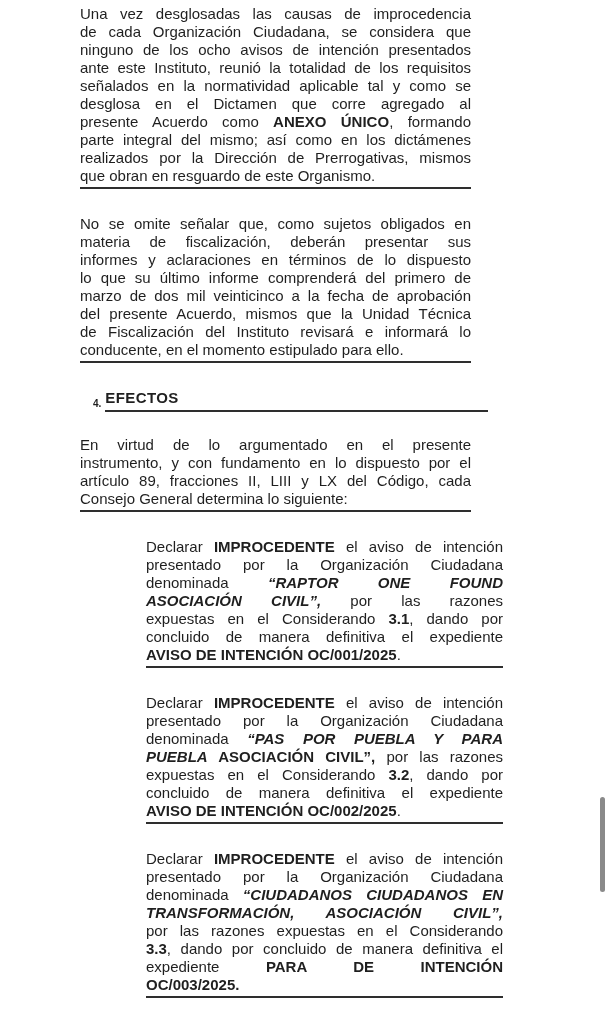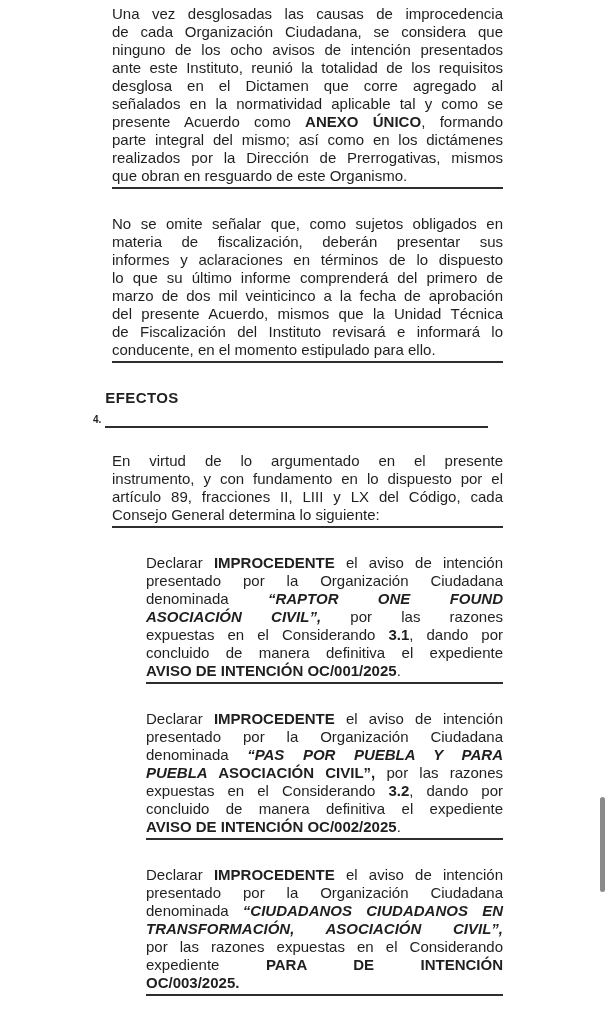--- a/index.html
+++ b/index.html
@@ -7,39 +7,39 @@
     position: relative;
     width: 610px;
     height: 1024px;
     overflow: hidden;
     background: var(--background, #ffffff);
     color: var(--text, #1f1f1f);
     font-family: "Liberation Sans", sans-serif;
   }
   .doc { position: absolute; top: 5px; left: 0; width: 100%; }
   .para {
-    margin: 0 0 26px 112px;
+    margin: 0 0 26px 80px;
     width: 391px;
     font-size: 15px;
     line-height: 18px;
     border-bottom: 2px solid var(--rule, #2e2e2e);
     padding-bottom: 2px;
   }
   .line { text-align: justify; text-align-last: justify; }
   .line.last { text-align-last: auto; }
   .b { font-weight: 700; }
   .i { font-style: italic; }
   .heading {
     margin: 0 0 24px 93px;
     width: 395px;
     display: flex;
     align-items: flex-end;
   }
   .hnum { font-size: 10px; font-weight: 700; padding-bottom: 3px; margin-right: 4px; }
-  .htitle-wrap { flex: 1; border-bottom: 2px solid var(--rule, #2e2e2e); padding-bottom: 19px; }
+  .htitle-wrap { flex: 1; border-bottom: 2px solid var(--rule, #2e2e2e); padding-bottom: 3px; }
   .htitle { font-size: 15px; font-weight: 700; letter-spacing: 0.4px; }
   .bullet {
     margin: 0 0 26px 129px;
     width: 374px;
     display: flex;
     justify-content: flex-end;
   }
   .marker-col { flex: none; width: 17px; padding-top: 5px; }
   .dot { width: 6px; height: 6px; border-radius: 50%; background: var(--text, #1f1f1f); }
   .bcontent {
@@ -63,22 +63,22 @@
 <body>
 
 <div class="screen">
   <div class="doc">
 
     <div class="para">
         <div class="line"><span>Una vez desglosadas las causas de improcedencia</span></div>
         <div class="line"><span>de cada Organización Ciudadana, se considera que</span></div>
         <div class="line"><span>ninguno de los ocho avisos de intención presentados</span></div>
         <div class="line"><span>ante este Instituto, reunió la totalidad de los requisitos</span></div>
+        <div class="line"><span>señalados en la normatividad aplicable tal y como se</span></div>
         <div class="line"><span>desglosa en el Dictamen que corre agregado al</span></div>
-        <div class="line"><span>señalados en la normatividad aplicable tal y como se</span></div>
         <div class="line"><span>presente Acuerdo como </span><span class="b">ANEXO ÚNICO</span><span>, formando</span></div>
         <div class="line"><span>parte integral del mismo; así como en los dictámenes</span></div>
         <div class="line"><span>realizados por la Dirección de Prerrogativas, mismos</span></div>
         <div class="line last"><span>que obran en resguardo de este Organismo.</span></div>
       </div>
 
     <div class="para">
         <div class="line"><span>No se omite señalar que, como sujetos obligados en</span></div>
         <div class="line"><span>materia de fiscalización, deberán presentar sus</span></div>
         <div class="line"><span>informes y aclaraciones en términos de lo dispuesto</span></div>
@@ -136,20 +136,21 @@
     <div class="bullet">
       <span class="marker-col">
         <span class="dot"></span>
       </span>
       <div class="bcontent">
           <div class="line"><span>Declarar </span><span class="b">IMPROCEDENTE</span><span> el aviso de intención</span></div>
           <div class="line"><span>presentado por la Organización Ciudadana</span></div>
           <div class="line"><span>denominada </span><span class="b i">“CIUDADANOS CIUDADANOS EN</span></div>
           <div class="line"><span class="b i">TRANSFORMACIÓN, ASOCIACIÓN CIVIL”,</span></div>
           <div class="line"><span>por las razones expuestas en el Considerando</span></div>
+          <div class="line"><span class="b">3.3</span><span>, dando por concluido de manera definitiva el</span></div>
           <div class="line"><span>expediente </span><span class="b">PARA DE INTENCIÓN</span></div>
           <div class="line last"><span class="b">OC/003/2025.</span></div>
         </div>
     </div>
 
   </div>
 
   <div class="scroll-thumb"></div>
 </div>
 

